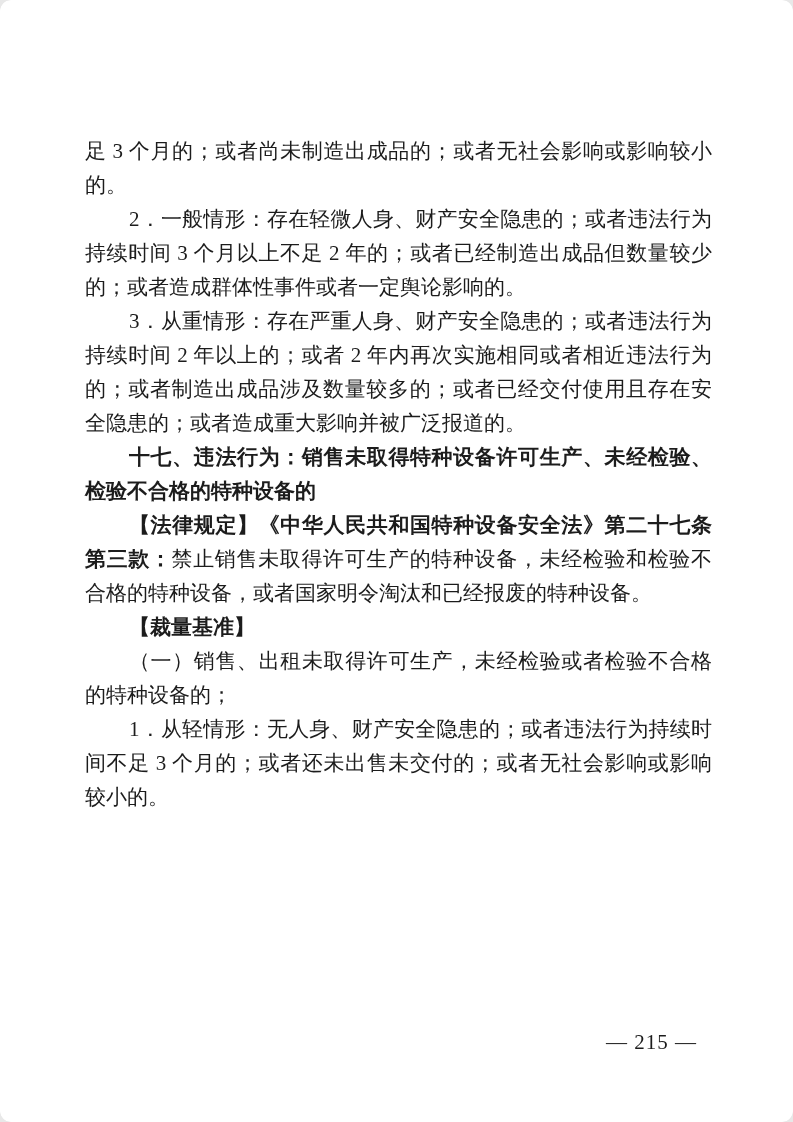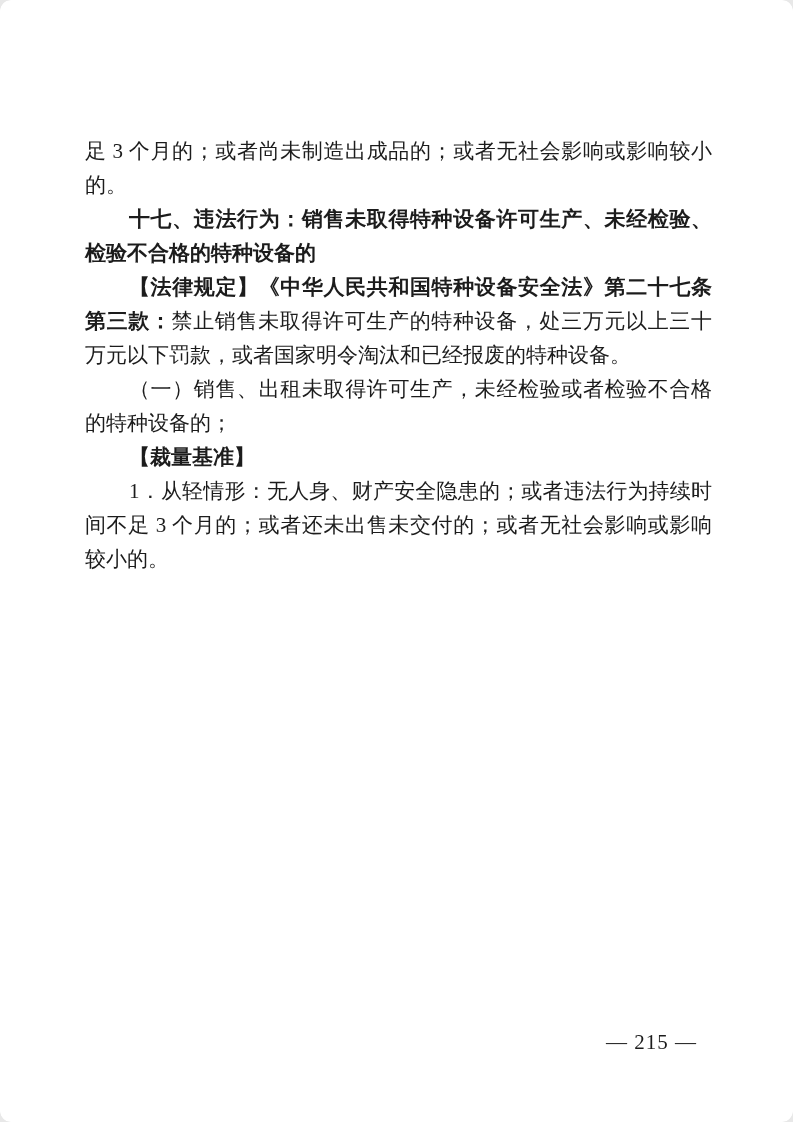--- a/index.html
+++ b/index.html
@@ -51,34 +51,36 @@
 </style>
 </head>
 <body>
 
 <div class="page">
   <div class="content">
 
     <p class="para noindent">足 3 个月的；或者尚未制造出成品的；或者无社会影响或影响较小的。</p>
 
 
+    <p class="para indent">2．一般情形：存在轻微人身、财产安全隐患的；或者违法行为持续时间 3 个月以上不足 2 年的；或者已经制造出成品但数量较少的；或者造成群体性事件或者一定舆论影响的。</p>
 
 
+    <p class="para indent">3．从重情形：存在严重人身、财产安全隐患的；或者违法行为持续时间 2 年以上的；或者 2 年内再次实施相同或者相近违法行为的；或者制造出成品涉及数量较多的；或者已经交付使用且存在安全隐患的；或者造成重大影响并被广泛报道的。</p>
 
 
 
     <p class="para heading indent">十七、违法行为：销售未取得特种设备许可生产、未经检验、检验不合格的特种设备的</p>
 
     <p class="para indent">
-      <span class="lead-bold">【法律规定】《中华人民共和国特种设备安全法》第二十七条第三款：</span><span>禁止销售未取得许可生产的特种设备，处三万元以上三十万元以下罚款，或者国家明令淘汰和已经报废的特种设备。</span>
+      <span class="lead-bold">【法律规定】《中华人民共和国特种设备安全法》第二十七条第三款：</span><span>禁止销售未取得许可生产的特种设备，未经检验和检验不合格的特种设备，或者国家明令淘汰和已经报废的特种设备。</span>
     </p>
 
 
+    <p class="para heading indent">【裁量基准】</p>
+
     <p class="para indent">（一）销售、出租未取得许可生产，未经检验或者检验不合格的特种设备的；</p>
-
-    <p class="para heading indent">【裁量基准】</p>
 
     <p class="para indent">1．从轻情形：无人身、财产安全隐患的；或者违法行为持续时间不足 3 个月的；或者还未出售未交付的；或者无社会影响或影响较小的。</p>
 
   </div>
 
   <div class="page-number">— 215 —</div>
 </div>
 
 </body></html>

